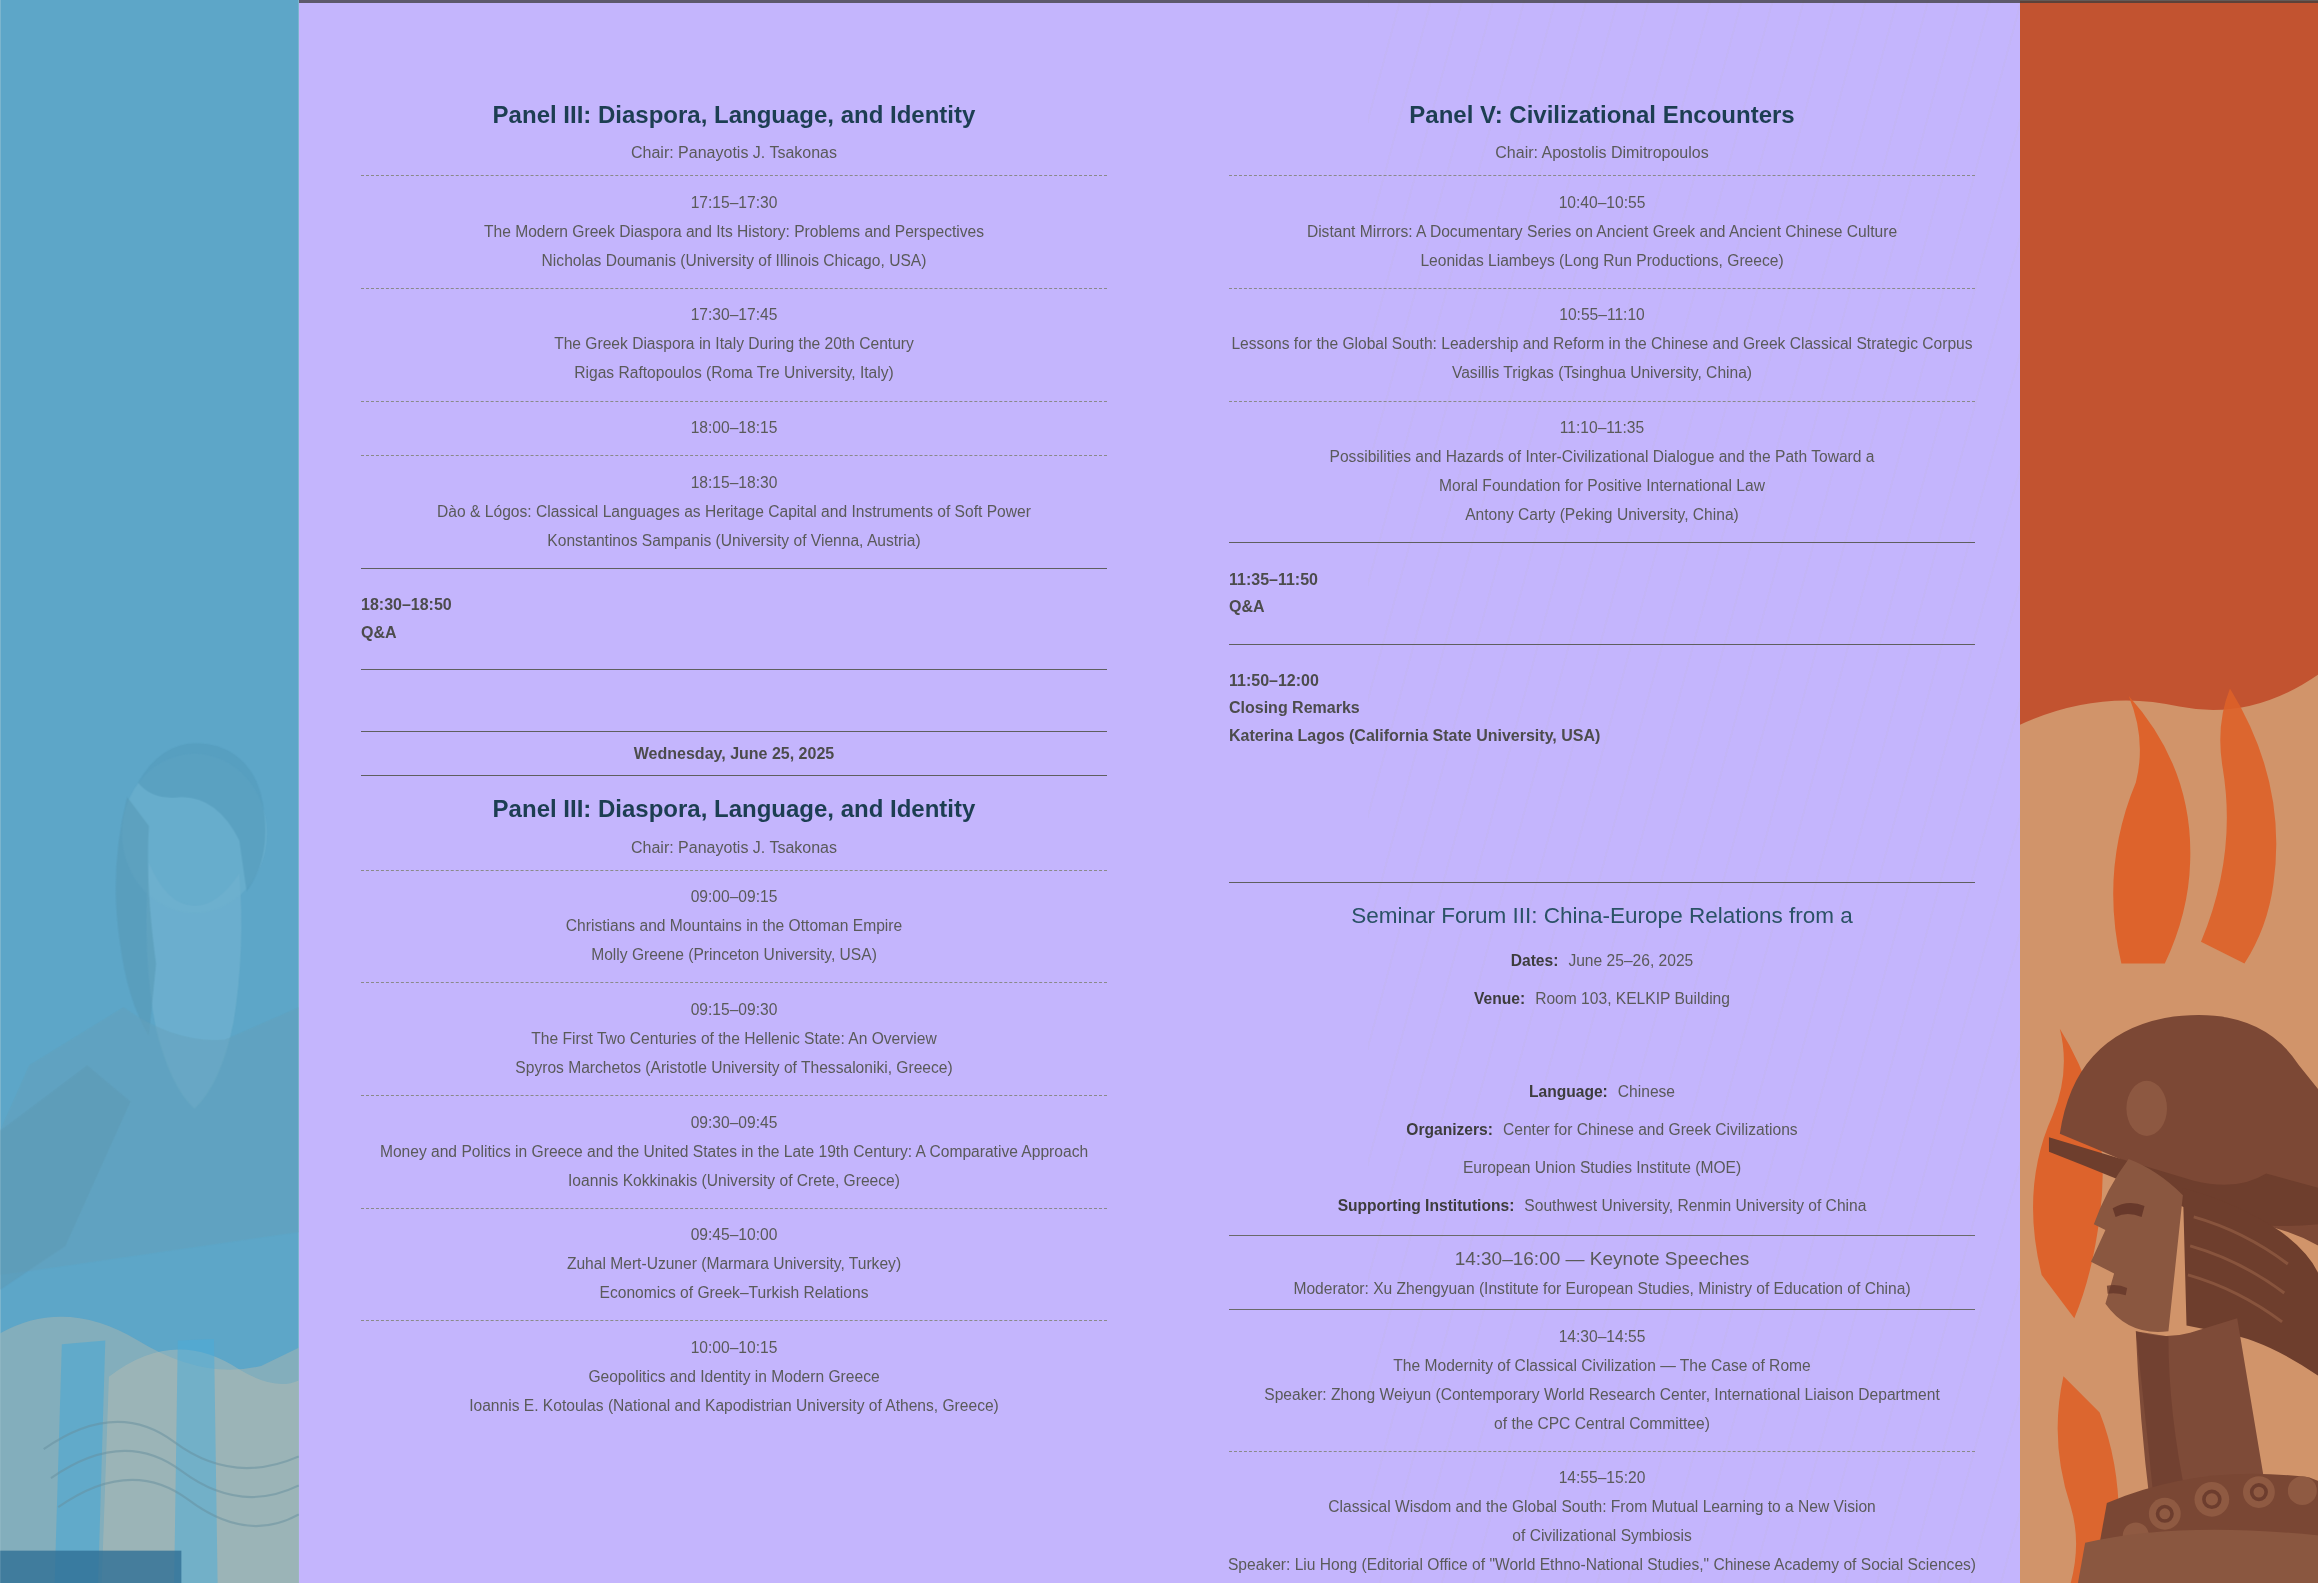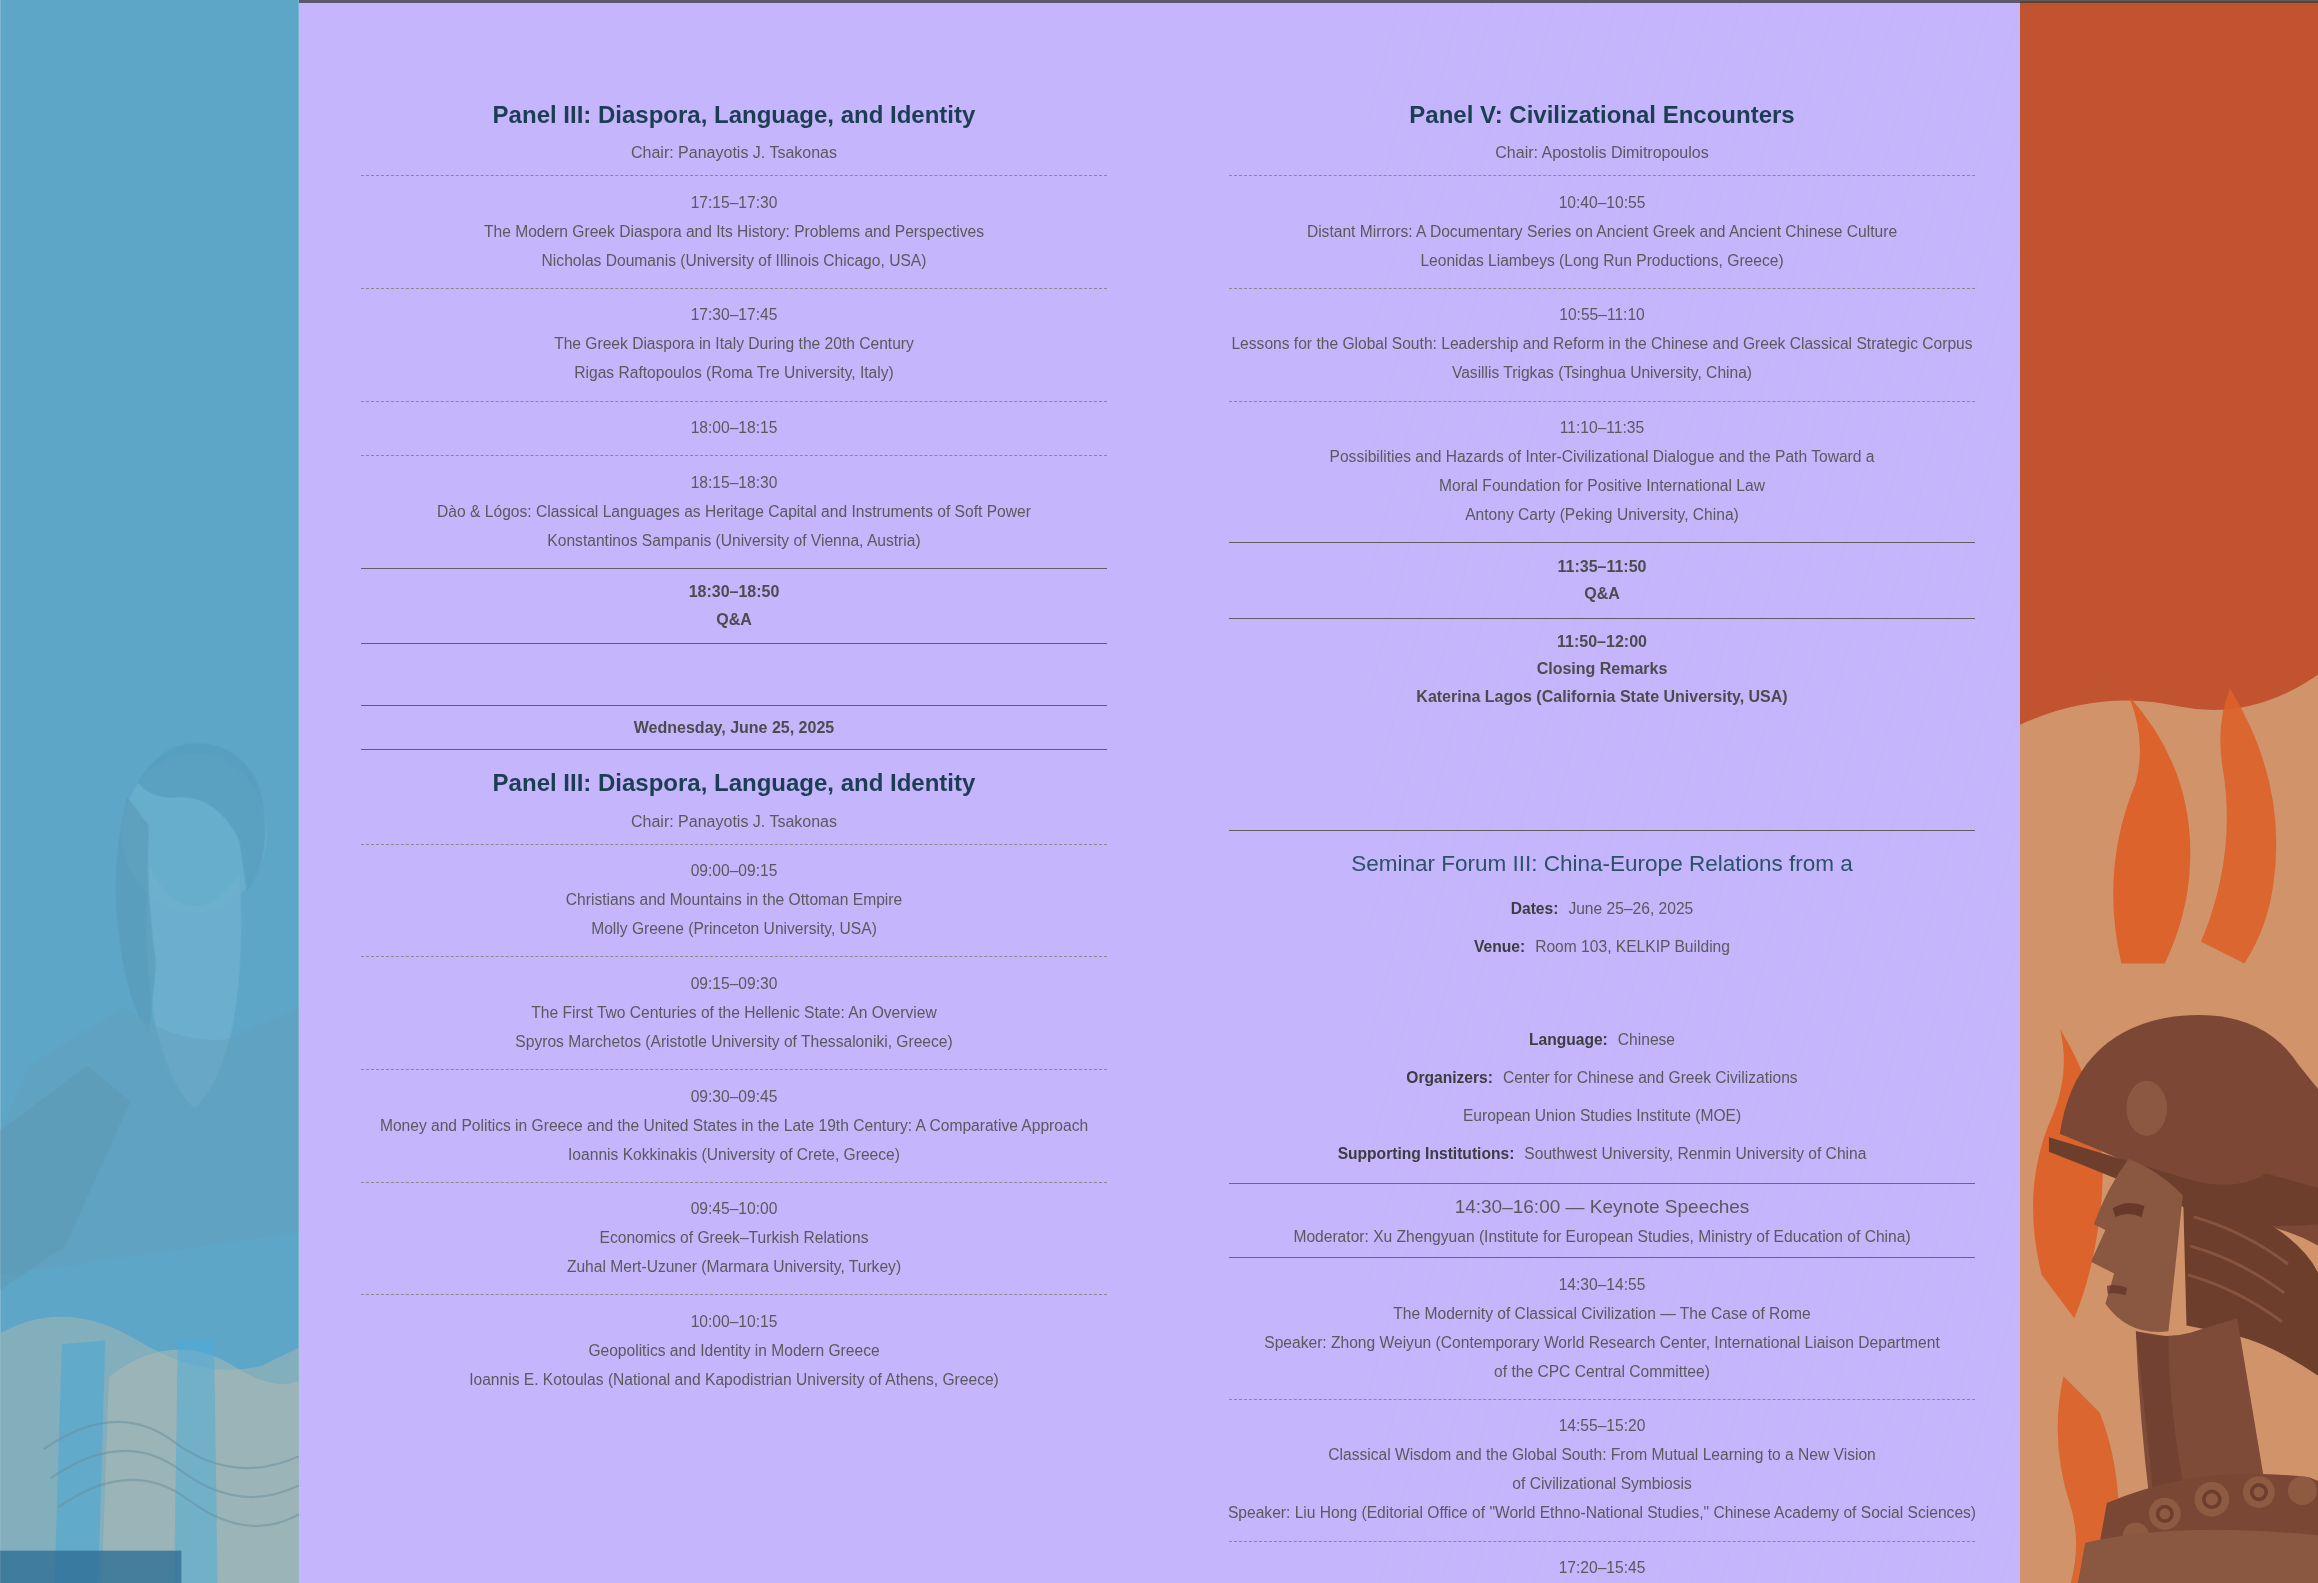--- a/index.html
+++ b/index.html
@@ -42,22 +42,22 @@
   .sep-solid  { border-top:1.4px solid #6a6a6a; }
 
   .entries .entry { padding:6.5px 0 7.2px; text-align:center; color:#5a5a5a; font-size:15.6px; }
   .entries .entry + .entry { border-top:1.4px dashed #8a8a8a; }
   .entry .time { margin:11px 0; }
   .entry .lines { margin:0 -94px; }
   .entry .line { margin:11px 0; white-space:nowrap; }
 
   .bold-block {
     border-top:1.4px solid #5f5f5f; border-bottom:1.4px solid #5f5f5f;
-    text-align:center; font-weight:bold; color:#4c4c4c; font-size:16px;
-    padding:5px 0;
+    text-align:left; font-weight:bold; color:#4c4c4c; font-size:16px;
+    padding:18px 0;
   }
   .bold-block .bb-line { margin:9.4px 0; white-space:nowrap; }
   .bold-block.joined { border-top:none; }
   .bold-block.no-bottom { border-bottom:none; }
 
   .day-block {
     border-top:1.4px solid #5f5f5f; border-bottom:1.4px solid #5f5f5f;
     text-align:center; font-weight:bold; color:#4c4c4c; font-size:16px;
     padding:12.3px 0;
   }
@@ -237,22 +237,22 @@
     <div class="time">09:30–09:45</div>
     <div class="lines">
               <div class="line">Money and Politics in Greece and the United States in the Late 19th Century: A Comparative Approach</div>
               <div class="line">Ioannis Kokkinakis (University of Crete, Greece)</div>
             </div>
   </div>
 
   <div class="entry">
     <div class="time">09:45–10:00</div>
     <div class="lines">
+              <div class="line">Zuhal Mert-Uzuner (Marmara University, Turkey)</div>
               <div class="line">Economics of Greek–Turkish Relations</div>
-              <div class="line">Zuhal Mert-Uzuner (Marmara University, Turkey)</div>
             </div>
   </div>
 
   <div class="entry">
     <div class="time">10:00–10:15</div>
     <div class="lines">
               <div class="line">Geopolitics and Identity in Modern Greece</div>
               <div class="line">Ioannis E. Kotoulas (National and Kapodistrian University of Athens, Greece)</div>
             </div>
   </div>

